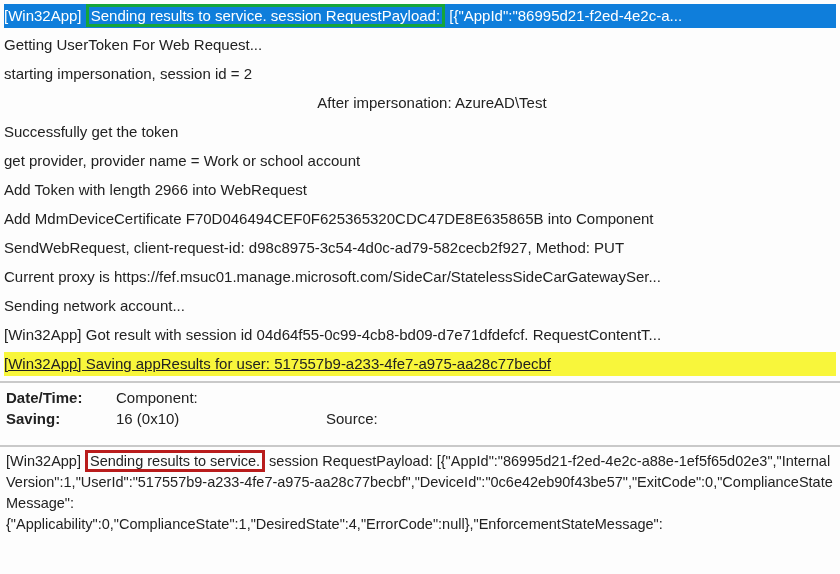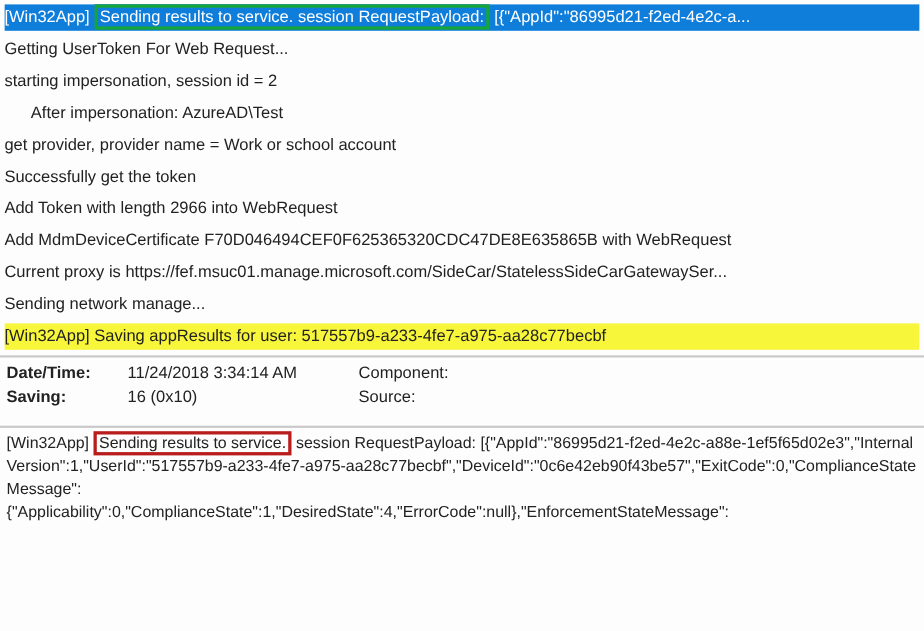--- a/index.html
+++ b/index.html
@@ -31,27 +31,28 @@
   }
   .hl-blue .box-green {
     background: #0f7edb;
     color: #fff;
   }
   .hl-yellow {
     background: #f8f63b;
     color: #222;
     display: inline-block;
     width: 100%;
+    text-decoration: underline;
   }
   .box-green {
     border: 3px solid #16a53a;
     padding: 0 2px;
     display: inline;
   }
-  .indent { padding-left: 24px; }
+  .indent { padding-left: 24px; text-align: center; }
   .meta {
     border-top: 2px solid #c9c9c9;
     padding: 4px 6px 16px 6px;
   }
   .meta-row {
     display: flex;
     padding: 2px 0;
   }
   .meta-lbl {
     font-weight: 700;
@@ -84,38 +85,39 @@
   <div class="line">
     <span class="hl-blue">
       <span>[Win32App]</span>
       <span class="box-green">Sending results to service. session RequestPayload:</span><span> [{"AppId":"86995d21-f2ed-4e2c-a...</span>
     </span>
   </div>
 
   <div class="line"><span>Getting UserToken For Web Request...</span></div>
   <div class="line"><span>starting impersonation, session id = 2</span></div>
   <div class="line indent"><span>After impersonation: AzureAD\Test</span></div>
+  <div class="line"><span>Successfully get the token</span></div>
   <div class="line"><span>get provider, provider name = Work or school account</span></div>
-  <div class="line"><span>Successfully get the token</span></div>
   <div class="line"><span>Add Token with length 2966 into WebRequest</span></div>
-  <div class="line"><span>Add MdmDeviceCertificate F70D046494CEF0F625365320CDC47DE8E635865B with WebRequest</span></div>
+  <div class="line"><span>Add MdmDeviceCertificate F70D046494CEF0F625365320CDC47DE8E635865B into Component</span></div>
+  <div class="line"><span>SendWebRequest, client-request-id: d98c8975-3c54-4d0c-ad79-582cecb2f927, Method: PUT</span></div>
   <div class="line"><span>Current proxy is https://fef.msuc01.manage.microsoft.com/SideCar/StatelessSideCarGatewaySer...</span></div>
-  <div class="line"><span>Sending network manage...</span></div>
+  <div class="line"><span>Sending network account...</span></div>
 
 
+  <div class="line"><span>[Win32App] Got result with session id 04d64f55-0c99-4cb8-bd09-d7e71dfdefcf. RequestContentT...</span></div>
 
   <div class="line">
     <span class="hl-yellow">[Win32App] Saving appResults for user: 517557b9-a233-4fe7-a975-aa28c77becbf</span>
   </div>
 </div>
 
 <div class="meta">
   <div class="meta-row">
     <span class="meta-lbl">Date/Time:</span>
-    <span class="meta-val">11/24/2018 3:34:14 AM</span>
     <span class="meta-lbl2">Component:</span>
   </div>
   <div class="meta-row">
     <span class="meta-lbl">Saving:</span>
     <span class="meta-val">16 (0x10)</span>
     <span class="meta-lbl2">Source:</span>
     <span></span>
   </div>
 </div>
 

